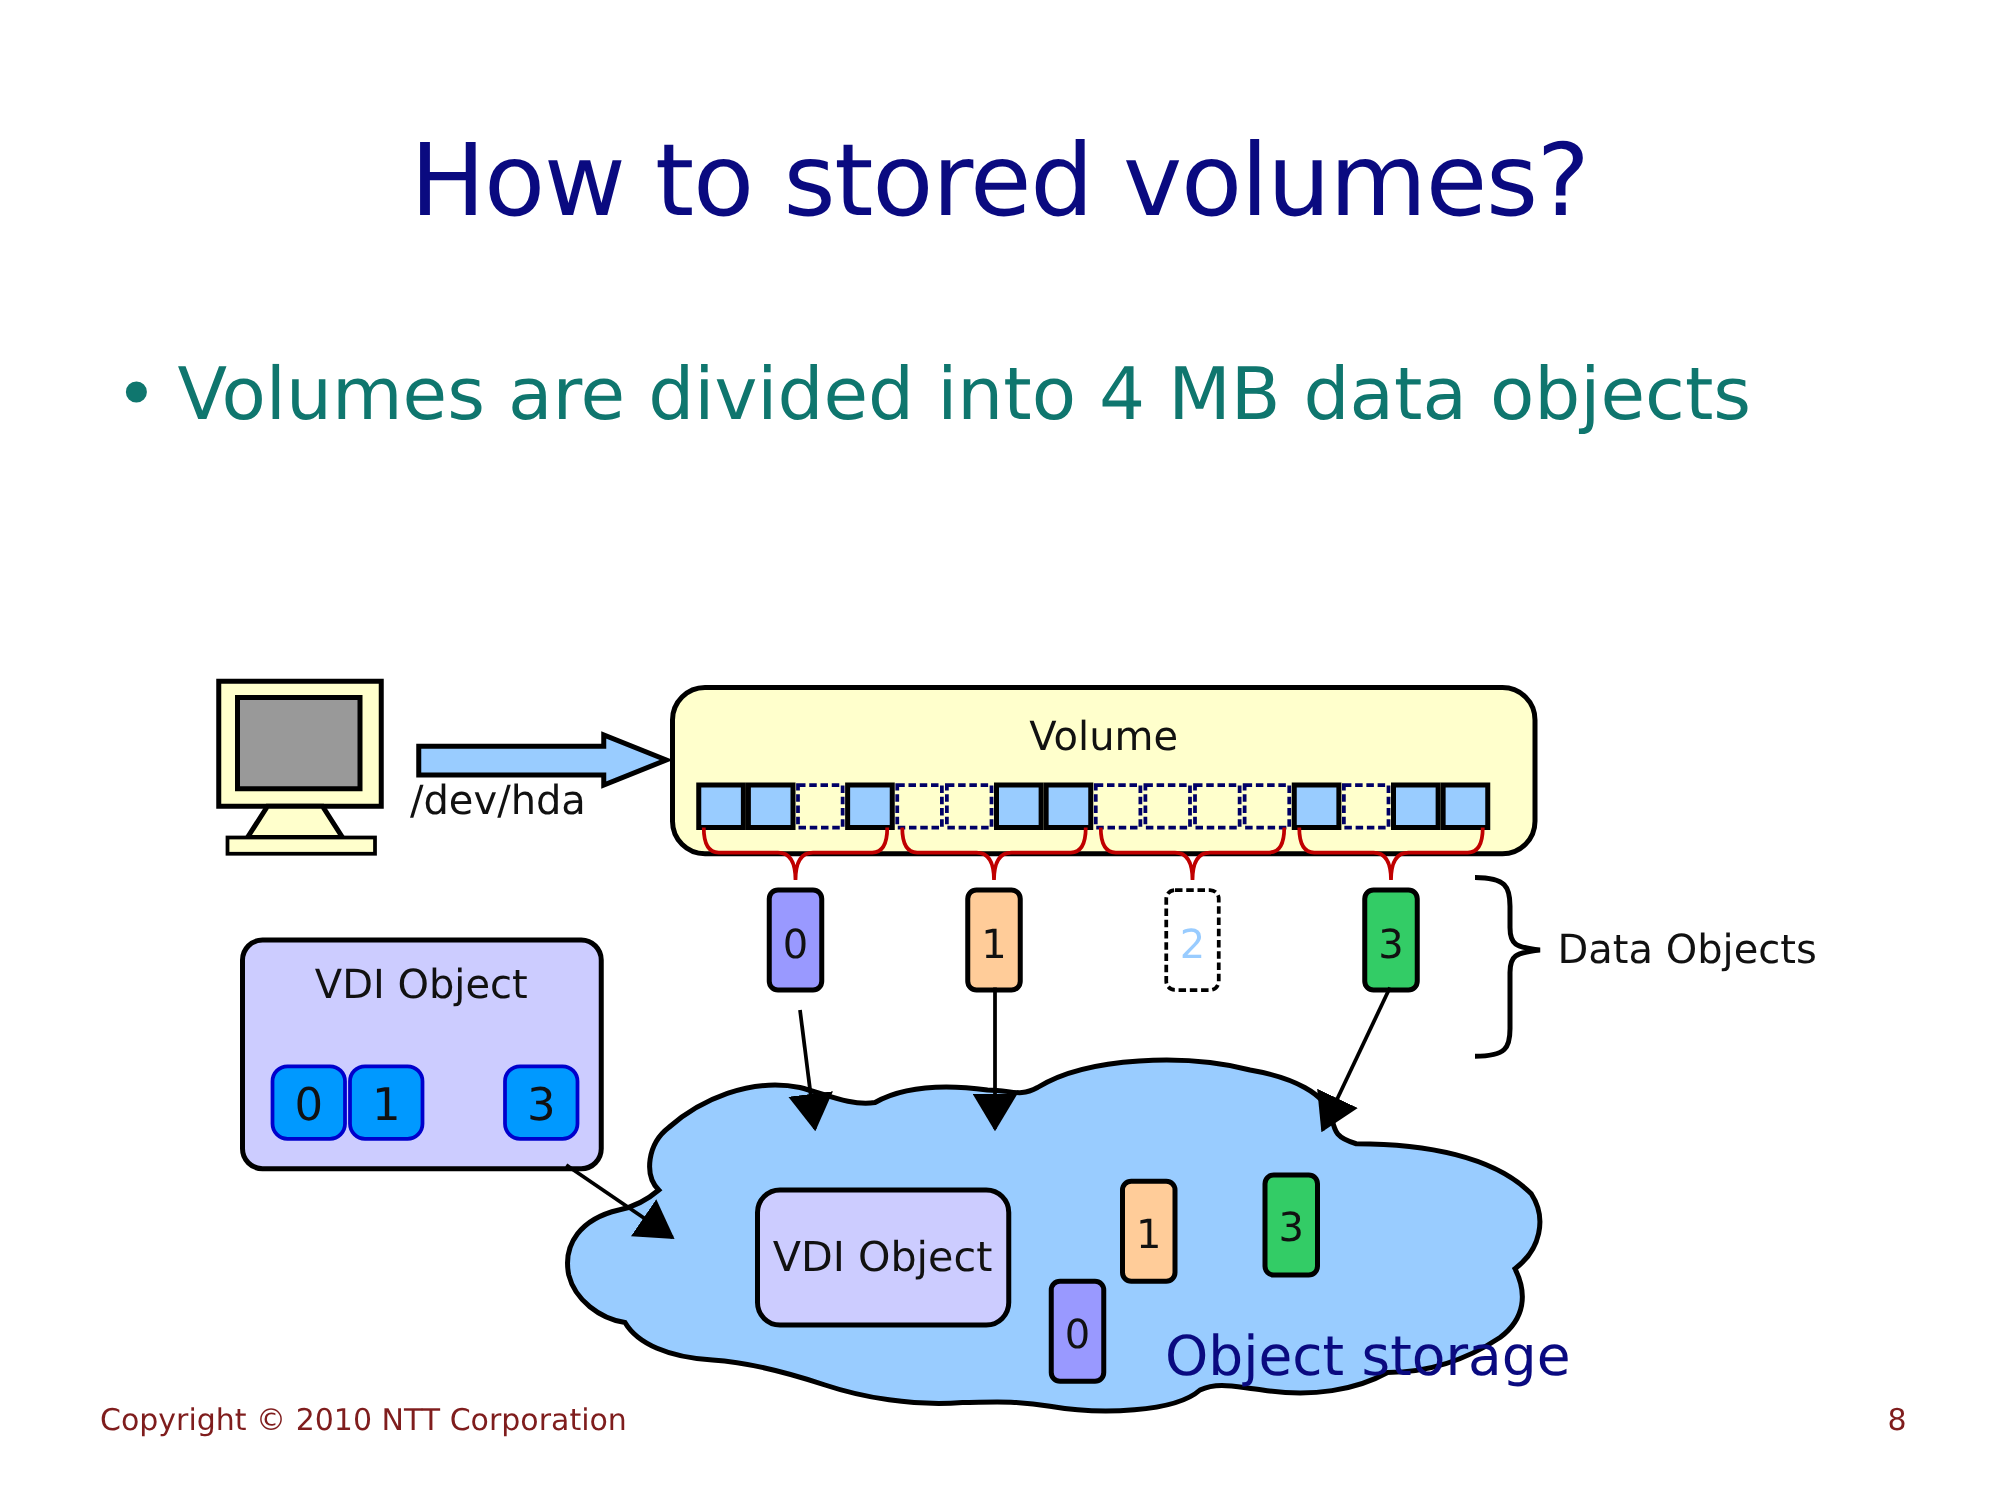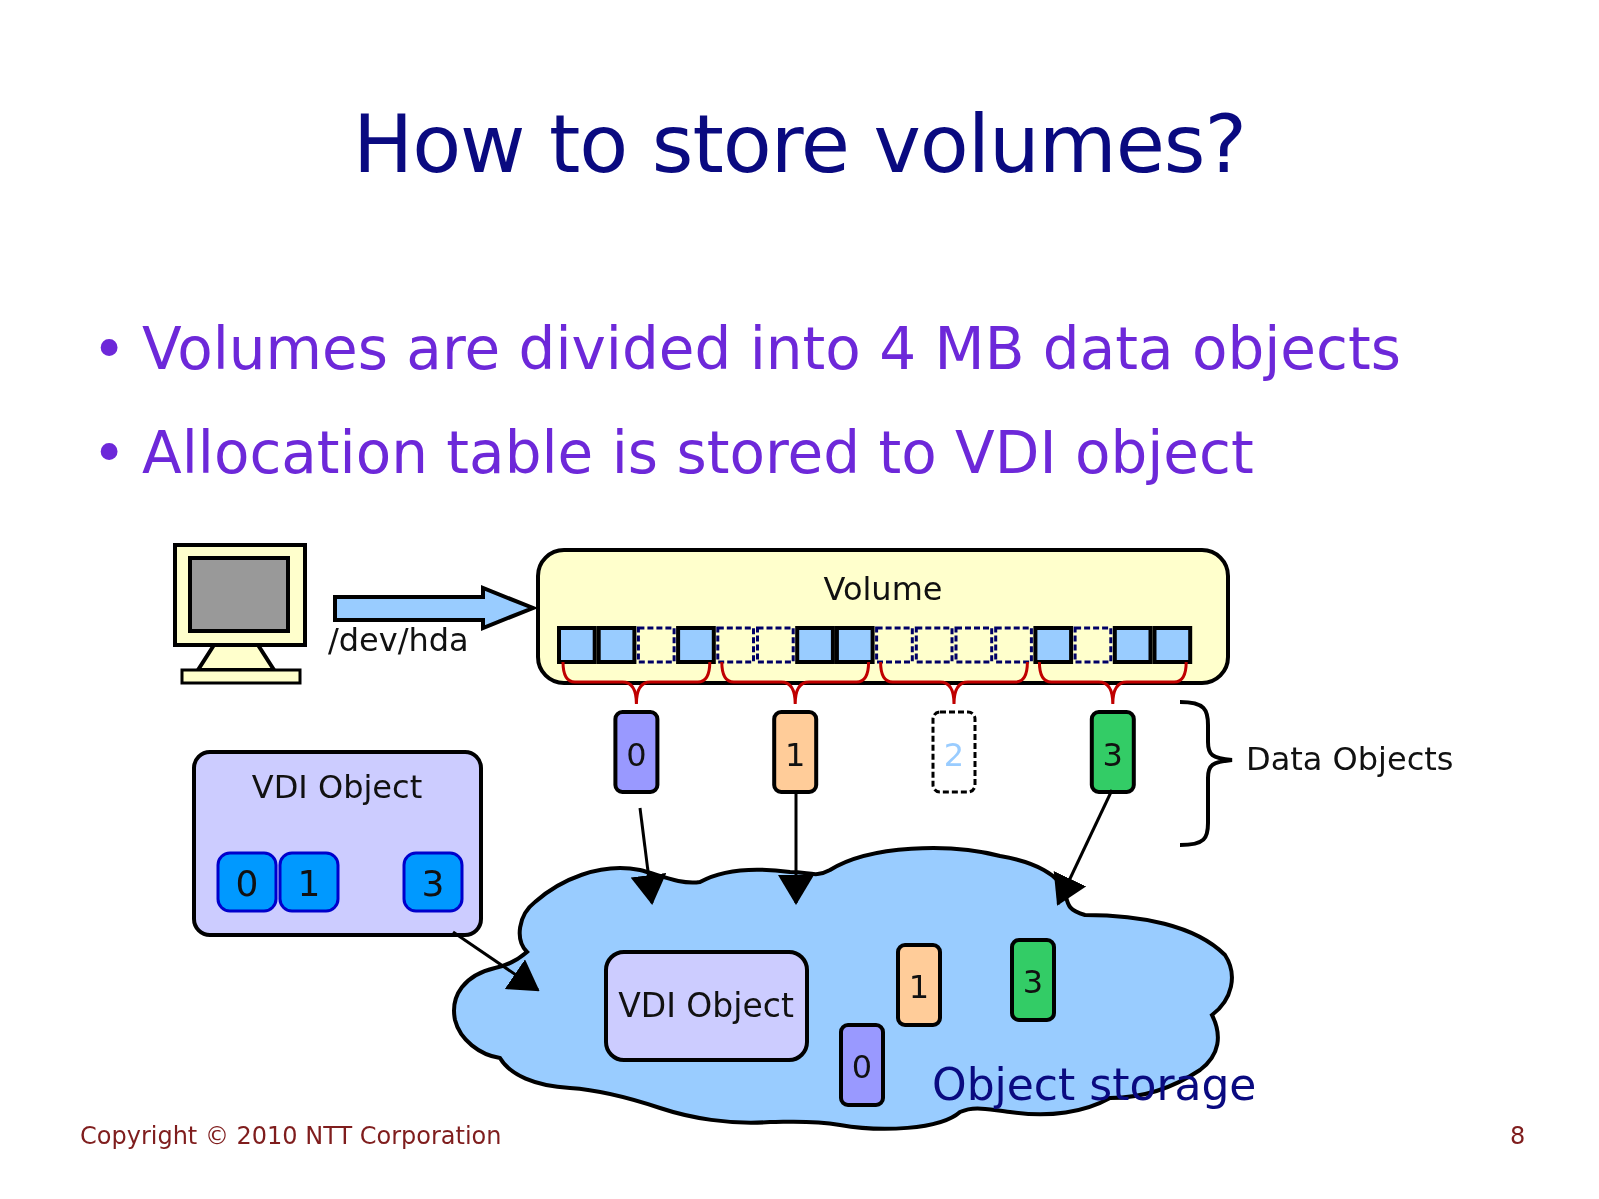--- a/index.html
+++ b/index.html
@@ -1,31 +1,30 @@
 <!DOCTYPE html>
 <html><head>
 <meta charset="utf-8">
 <style>
   html,body{margin:0;padding:0;background:#fff;}
   body{width:1599px;height:1199px;position:relative;overflow:hidden;font-family:"DejaVu Sans","Liberation Sans",sans-serif;}
   .title{position:absolute;left:0;width:1599px;top:98px;text-align:center;font-size:80px;color:#0a0a80;letter-spacing:-1px;}
-  .bullets{position:absolute;left:92px;top:275px;font-size:58px;color:#6d28d9;margin-top:34px;}
+  .bullets{position:absolute;left:92px;top:275px;font-size:58px;color:#0f766e;}
   .bullet{height:104px;line-height:80px;white-space:nowrap;}
   .bullet .dot{display:inline-block;width:50px;}
   svg{position:absolute;left:0;top:0;}
   .footer{position:absolute;top:1122px;font-size:24px;color:#7f1d1d;}
 </style>
 </head>
 <body>
 
-<div class="title">How to store volumes?</div>
+<div class="title">How to stored volumes?</div>
 
 <div class="bullets">
   <div class="bullet"><span class="dot">•</span><span>Volumes are divided into 4 MB data objects</span></div>
-  <div class="bullet"><span class="dot">•</span><span>Allocation table is stored to VDI object</span></div>
 </div>
 
 <svg id="diagram" width="1599" height="1199" viewBox="0 0 1599 1199" xmlns="http://www.w3.org/2000/svg">
   <defs>
     <marker id="ah" markerWidth="10" markerHeight="10" refX="9" refY="5" orient="auto" markerUnits="userSpaceOnUse" viewBox="0 0 10 10">
       <path d="M0,0 L10,5 L0,10 z" fill="#000"></path>
     </marker>
     <marker id="ahb" markerWidth="30" markerHeight="36" refX="28" refY="18" orient="auto" markerUnits="userSpaceOnUse">
       <path d="M0,0 L30,18 L0,36 z" fill="#000"></path>
     </marker>

